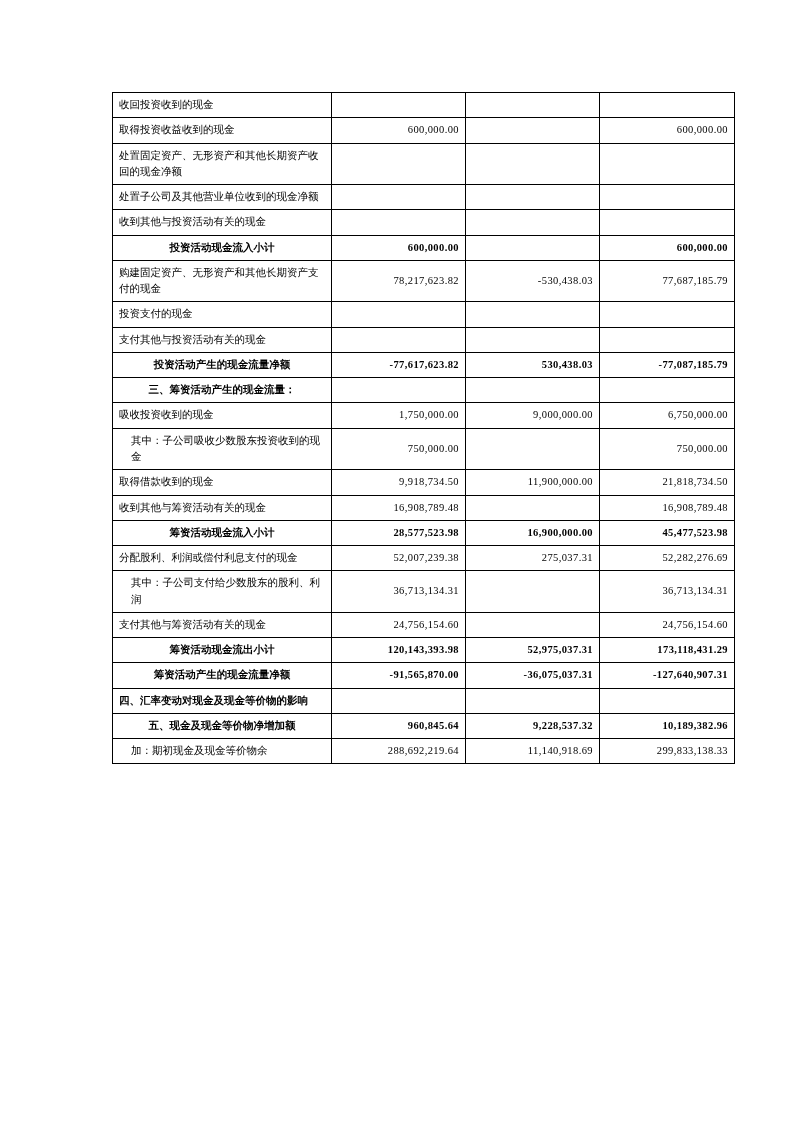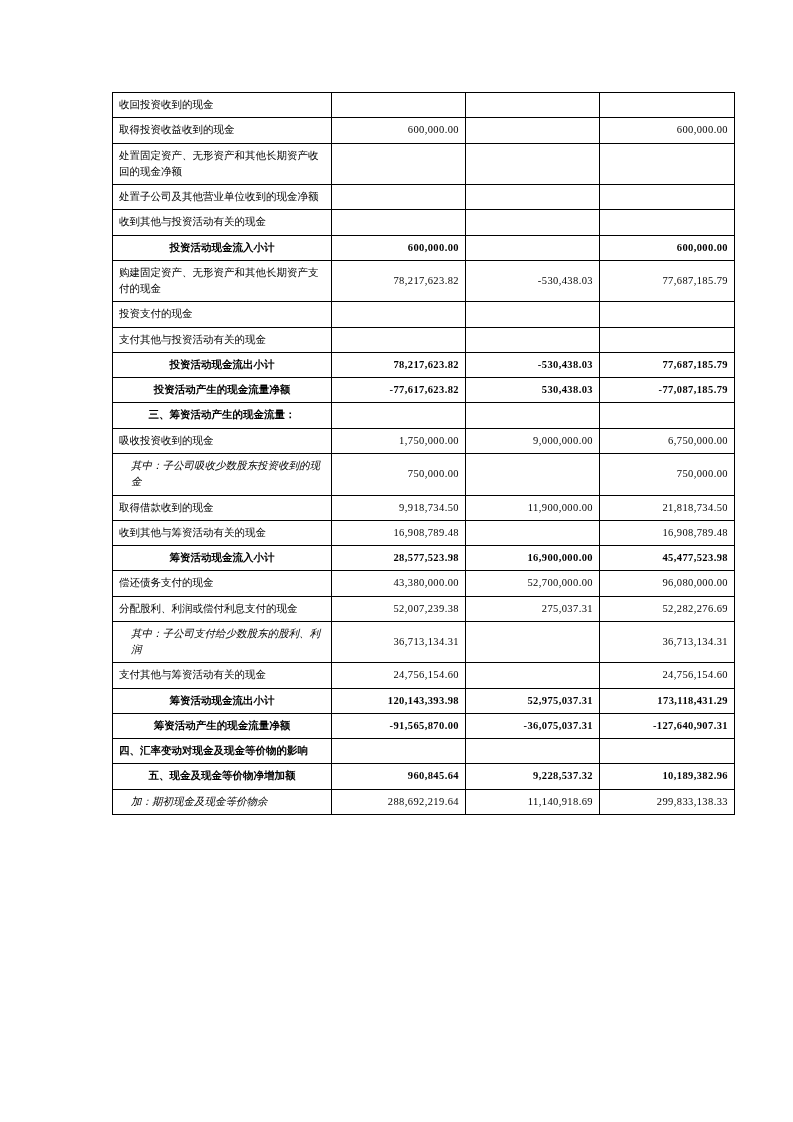--- a/index.html
+++ b/index.html
@@ -49,21 +49,20 @@
   }
   tr.bold td {
     font-weight: bold;
     margin-left: 16px;
   }
   td.label.center {
     text-align: center;
   }
   td.label.indent1 {
     padding-left: 18px;
-    font-style: italic;
   }
 </style>
 </head>
 <body>
 
 <div class="page">
   <table class="cashflow">
     <tbody>
         <tr>
           <td class="label">收回投资收到的现金</td>
@@ -113,26 +112,20 @@
           <td class="num"></td>
           <td class="num wide"></td>
         </tr>
         <tr>
           <td class="label">支付其他与投资活动有关的现金</td>
           <td class="num"></td>
           <td class="num"></td>
           <td class="num wide"></td>
         </tr>
         <tr class="bold">
-          <td class="label center">投资活动现金流出小计</td>
-          <td class="num">78,217,623.82</td>
-          <td class="num">-530,438.03</td>
-          <td class="num wide">77,687,185.79</td>
-        </tr>
-        <tr class="bold">
           <td class="label center">投资活动产生的现金流量净额</td>
           <td class="num">-77,617,623.82</td>
           <td class="num">530,438.03</td>
           <td class="num wide">-77,087,185.79</td>
         </tr>
         <tr class="bold">
           <td class="label center">三、筹资活动产生的现金流量：</td>
           <td class="num"></td>
           <td class="num"></td>
           <td class="num wide"></td>
@@ -159,26 +152,20 @@
           <td class="label">收到其他与筹资活动有关的现金</td>
           <td class="num">16,908,789.48</td>
           <td class="num"></td>
           <td class="num wide">16,908,789.48</td>
         </tr>
         <tr class="bold">
           <td class="label center">筹资活动现金流入小计</td>
           <td class="num">28,577,523.98</td>
           <td class="num">16,900,000.00</td>
           <td class="num wide">45,477,523.98</td>
-        </tr>
-        <tr>
-          <td class="label">偿还债务支付的现金</td>
-          <td class="num">43,380,000.00</td>
-          <td class="num">52,700,000.00</td>
-          <td class="num wide">96,080,000.00</td>
         </tr>
         <tr>
           <td class="label">分配股利、利润或偿付利息支付的现金</td>
           <td class="num">52,007,239.38</td>
           <td class="num">275,037.31</td>
           <td class="num wide">52,282,276.69</td>
         </tr>
         <tr>
           <td class="label indent1">其中：子公司支付给少数股东的股利、利润</td>
           <td class="num">36,713,134.31</td>

